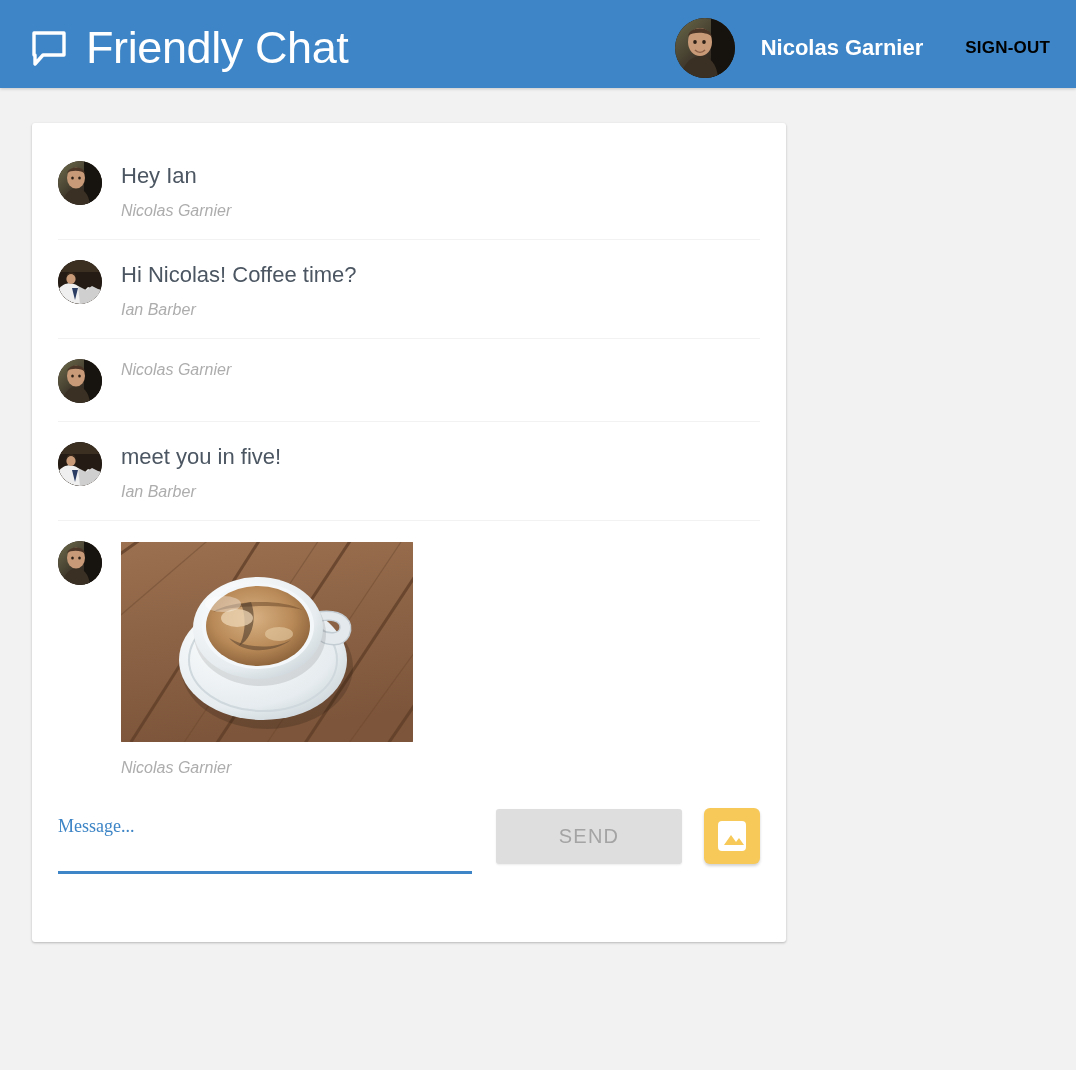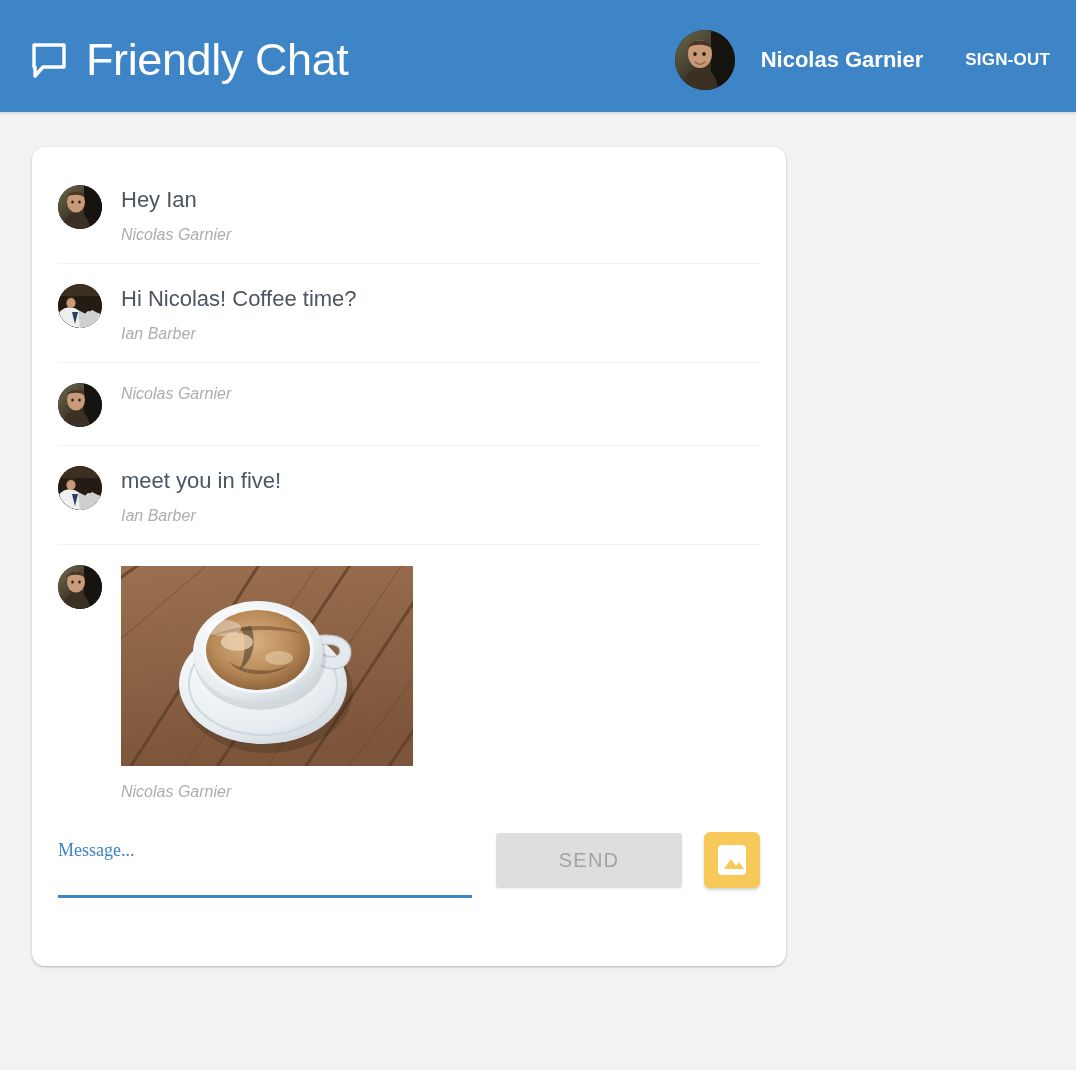--- a/index.html
+++ b/index.html
@@ -11,21 +11,21 @@
     width: 1076px;
     height: 1070px;
     background: #F2F2F2;
     font-family: "Liberation Sans", sans-serif;
     overflow: hidden;
   }
 
   
   .app-header {
     position: relative;
-    height: 112px;
+    height: 88px;
     background: #3D85C6;
     display: flex;
     align-items: center;
     box-sizing: border-box;
     padding: 8px 26px 0 30px;
     box-shadow: 0 1px 3px rgba(0,0,0,0.18);
   }
   .brand {
     display: flex;
     align-items: center;
@@ -63,38 +63,38 @@
   }
   .user-pic svg { display: block; }
   .user-name {
     color: #FFFFFF;
     font-size: 22px;
     font-weight: 700;
     margin-left: 26px;
     white-space: nowrap;
   }
   .sign-out {
-    color: #ffffff;
+    color: #000000;
     font-size: 17px;
     font-weight: 700;
     letter-spacing: 0.2px;
     margin-left: 42px;
     text-decoration: none;
     white-space: nowrap;
     cursor: pointer;
   }
 
   
   .page {
     padding: 35px 0 0 32px;
   }
   .chat-card {
     width: 754px;
     background: #FFFFFF;
-    border-radius: 13px;
+    border-radius: 3px;
     box-shadow: 0 1px 3px rgba(0,0,0,0.16), 0 1px 2px rgba(0,0,0,0.10);
     box-sizing: border-box;
     padding: 26px 26px 0 26px;
   }
 
   
   .messages { }
   .message {
     display: flex;
     align-items: flex-start;

